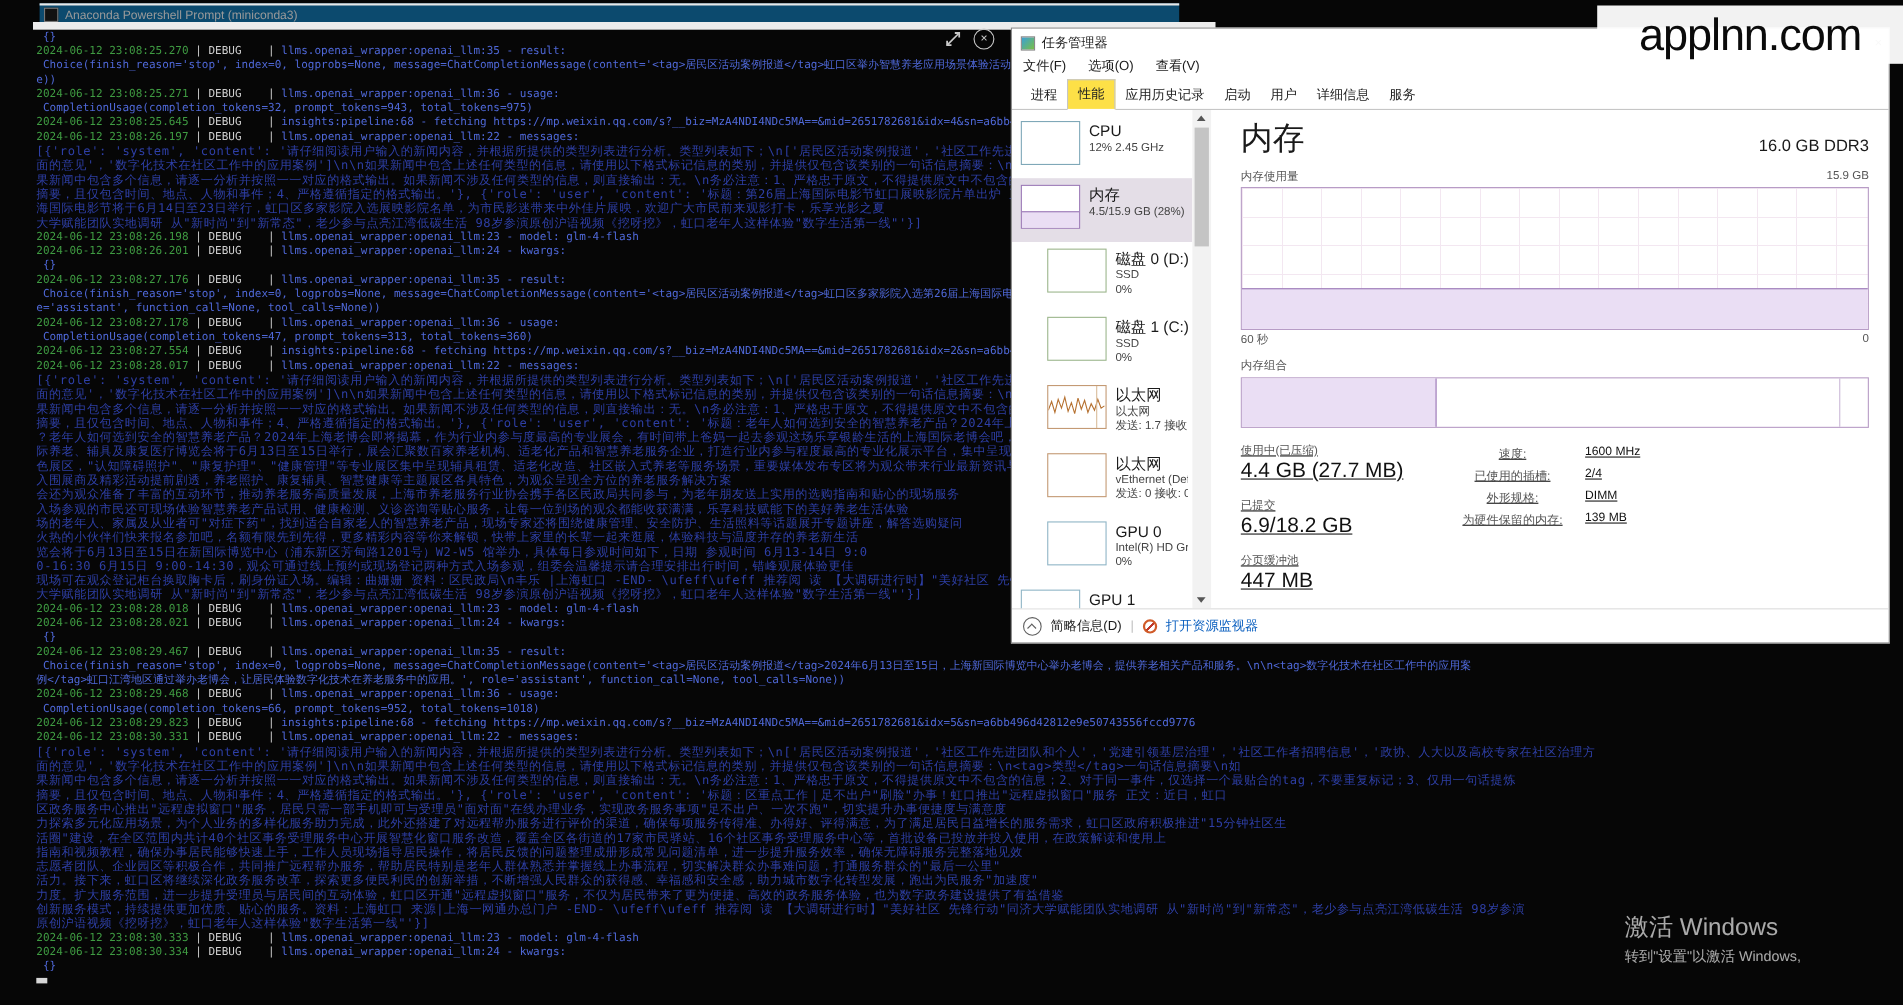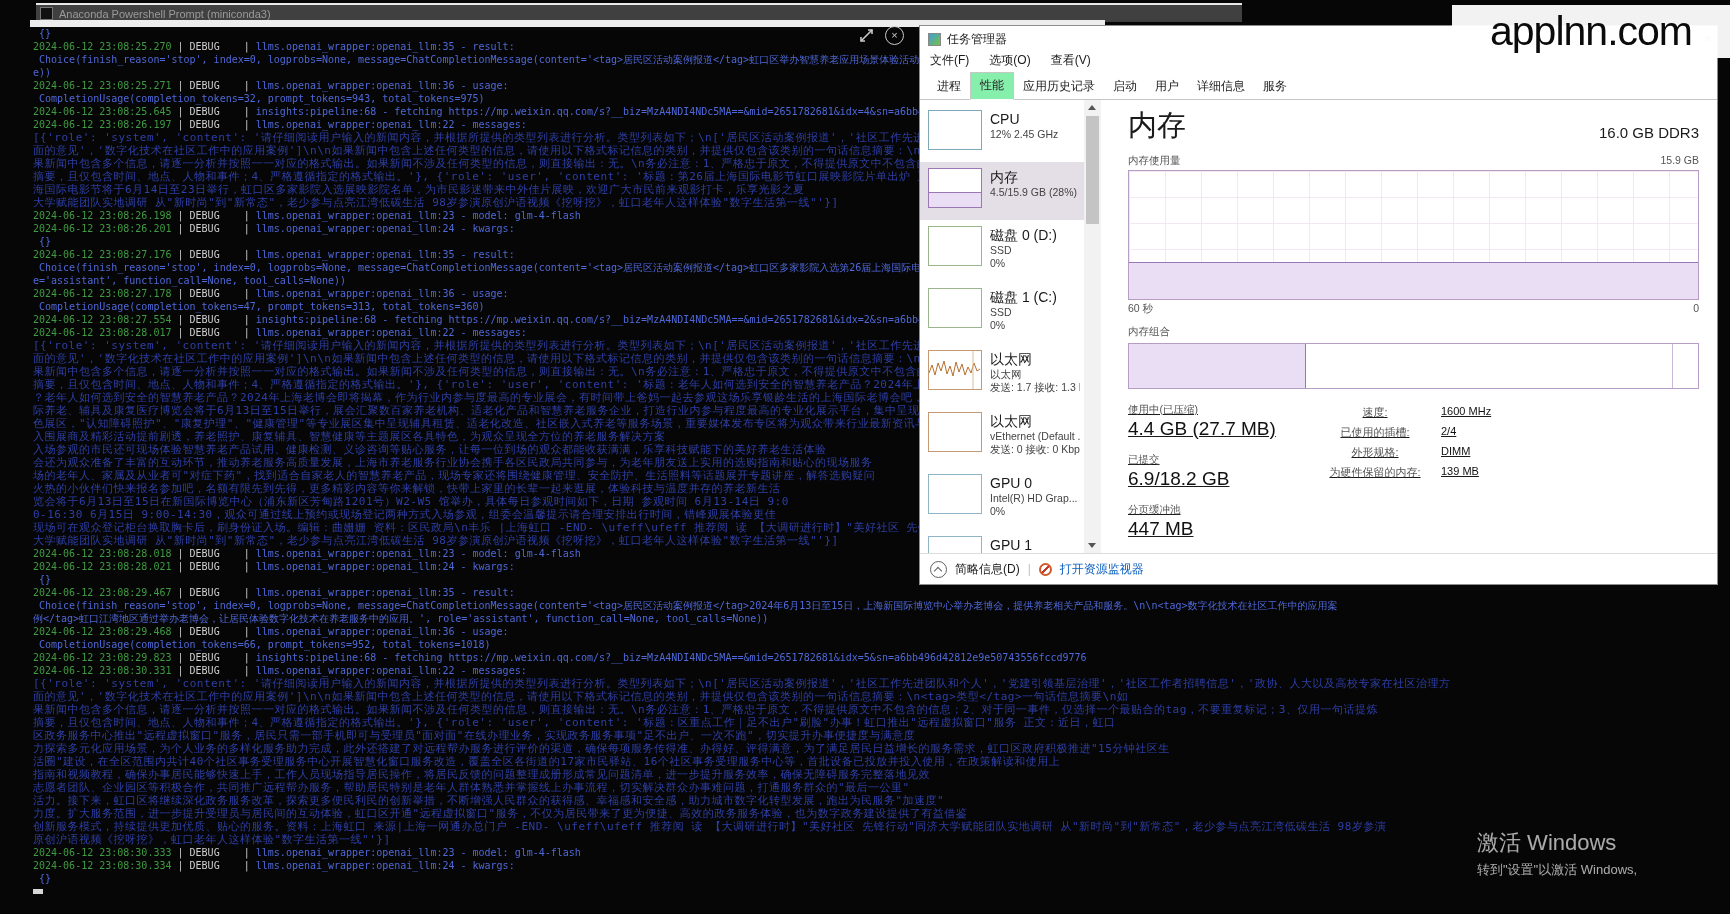--- a/index.html
+++ b/index.html
@@ -1,19 +1,19 @@
 <!DOCTYPE html>
 <html><head>
 <meta charset="utf-8">
 <style>
   html,body{margin:0;padding:0;background:#000;}
   #screen{position:relative;width:1730px;height:914px;background:#060606;overflow:hidden;
           font-family:"Liberation Sans",sans-serif;}
   
-  #term-titlebar{position:absolute;left:36px;top:3px;width:1206px;height:17px;background:#404040;
+  #term-titlebar{position:absolute;left:36px;top:3px;width:1036px;height:17px;background:#0c4a6e;
     border-top:2px solid #e8e8e8;display:flex;align-items:center;color:#9a9a9a;font-size:11px;overflow:hidden;}
   #term-titlebar .appicon{width:11px;height:11px;background:#111;border:1px solid #777;margin:0 6px 0 4px;flex:0 0 auto;}
   #white-strip{position:absolute;left:30px;top:20px;width:1075px;height:7px;background:#ededed;}
   #term-lines{position:absolute;left:33px;top:27px;width:1697px;height:860px;overflow:hidden;
     font-family:"DejaVu Sans Mono",monospace;font-size:10px;line-height:13px;}
   .tl{white-space:pre;height:13px;overflow:hidden;}
   .lt{color:#3f9b42;} .lp{color:#cfcfcf;} .lm{color:#4f68d8;}
   .code{color:#4f68d8;}
   .zh{color:#2e3fa6;font-size:11px;letter-spacing:.5px;}
   #term-cursor{position:absolute;left:33px;top:889px;width:10px;height:5px;background:#d6d6d6;}
@@ -24,26 +24,26 @@
   #taskmgr{position:absolute;left:919px;top:25px;width:799px;height:560px;background:#fff;
     border:1px solid #8c8c8c;box-sizing:border-box;color:#1a1a1a;display:flex;flex-direction:column;}
   .tm-title{height:26px;display:flex;align-items:center;font-size:12px;flex:0 0 auto;position:relative;}
   .tm-title .tmicon{width:13px;height:13px;margin:0 6px 0 8px;background:linear-gradient(135deg,#3aa0d8,#7ac043);
     border:1px solid #888;box-sizing:border-box;}
   .tm-ctrls{position:absolute;right:6px;top:0;height:26px;display:flex;align-items:center;gap:24px;
     color:#7a7a7a;font-size:12px;}
   .tm-menu{height:21px;display:flex;align-items:flex-start;gap:20px;font-size:12px;padding-left:10px;flex:0 0 auto;}
   .tm-tabs{height:26px;display:flex;align-items:flex-end;padding-left:8px;border-bottom:1px solid #c6c6c6;flex:0 0 auto;font-size:12px;}
   .tab{padding:4px 9px 5px;margin-bottom:-1px;color:#222;margin-top:24px;}
-  .tab.active{background:#86efac;border:1px solid #c6c6c6;border-bottom:1px solid #fff;text-align:center;}
+  .tab.active{background:#fde047;border:1px solid #c6c6c6;border-bottom:1px solid #fff;text-align:center;}
   .tm-body{flex:1 1 auto;display:flex;overflow:hidden;}
   
   .tm-side{width:164px;flex:0 0 auto;overflow:hidden;padding-top:4px;}
   .sb-item{height:58px;box-sizing:border-box;display:flex;align-items:flex-start;padding:6px 4px 0 8px;}
-  .sb-item.tall{height:62px;}
+  .sb-item.tall{height:62px;margin-left:24px;}
   .sb-item.sel{background:#e4dee7;}
   .thumb{width:54px;height:40px;background:#fff;border:1px solid #999;box-sizing:border-box;
     margin-right:8px;flex:0 0 auto;position:relative;overflow:hidden;}
   .thumb-fill{position:absolute;left:0;right:0;bottom:0;}
   .thumb svg{position:absolute;inset:0;}
   .sb-text{overflow:hidden;white-space:nowrap;}
   .sb-title{font-size:14px;line-height:18px;}
   .sb-sub{font-size:10.5px;line-height:13px;color:#444;}
   
   .tm-scroll{width:17px;flex:0 0 auto;background:#f2f2f2;position:relative;}
@@ -130,22 +130,22 @@
       <div class="tl"><span class="lt">2024-06-12 23:08:27.554</span><span class="lp"> | DEBUG    | </span><span class="lm">insights:pipeline:68 - fetching https://mp.weixin.qq.com/s?__biz=MzA4NDI4NDc5MA==&amp;mid=2651782681&amp;idx=2&amp;sn=a6bb496d42812e9e50743556fccd9776</span></div>
       <div class="tl"><span class="lt">2024-06-12 23:08:28.017</span><span class="lp"> | DEBUG    | </span><span class="lm">llms.openai_wrapper:openai_llm:22 - messages:</span></div>
       <div class="tl zh">[{'role': 'system', 'content': '请仔细阅读用户输入的新闻内容，并根据所提供的类型列表进行分析。类型列表如下；\n['居民区活动案例报道'，'社区工作先进团队和个人'，'党建引领基层治理'，'社区工作者招聘信息'，'政协、人大以及高校专家在社区治理方</div>
       <div class="tl zh">面的意见'，'数字化技术在社区工作中的应用案例']\n\n如果新闻中包含上述任何类型的信息，请使用以下格式标记信息的类别，并提供仅包含该类别的一句话信息摘要：\n&lt;tag&gt;类型&lt;/tag&gt;一句话信息摘要\n如</div>
       <div class="tl zh">果新闻中包含多个信息，请逐一分析并按照一一对应的格式输出。如果新闻不涉及任何类型的信息，则直接输出：无。\n务必注意：1、严格忠于原文，不得提供原文中不包含的信息；2、对于同一事件，仅选择一个最贴合的tag，不要重复标记；3、仅用一句话提炼</div>
       <div class="tl zh">摘要，且仅包含时间、地点、人物和事件；4、严格遵循指定的格式输出。'}, {'role': 'user', 'content': '标题：老年人如何选到安全的智慧养老产品？2024年上海老博会为您支招 正文：乐享银龄生活</div>
       <div class="tl zh">？老年人如何选到安全的智慧养老产品？2024年上海老博会即将揭幕，作为行业内参与度最高的专业展会，有时间带上爸妈一起去参观这场乐享银龄生活的上海国际老博会吧，上海国</div>
       <div class="tl zh">际养老、辅具及康复医疗博览会将于6月13日至15日举行，展会汇聚数百家养老机构、适老化产品和智慧养老服务企业，打造行业内参与程度最高的专业化展示平台，集中呈现最新成果</div>
       <div class="tl zh">色展区，"认知障碍照护"、"康复护理"、"健康管理"等专业展区集中呈现辅具租赁、适老化改造、社区嵌入式养老等服务场景，重要媒体发布专区将为观众带来行业最新资讯与动态</div>
       <div class="tl zh">入围展商及精彩活动提前剧透，养老照护、康复辅具、智慧健康等主题展区各具特色，为观众呈现全方位的养老服务解决方案</div>
+      <div class="tl zh">会还为观众准备了丰富的互动环节，推动养老服务高质量发展，上海市养老服务行业协会携手各区民政局共同参与，为老年朋友送上实用的选购指南和贴心的现场服务</div>
       <div class="tl zh">入场参观的市民还可现场体验智慧养老产品试用、健康检测、义诊咨询等贴心服务，让每一位到场的观众都能收获满满，乐享科技赋能下的美好养老生活体验</div>
-      <div class="tl zh">会还为观众准备了丰富的互动环节，推动养老服务高质量发展，上海市养老服务行业协会携手各区民政局共同参与，为老年朋友送上实用的选购指南和贴心的现场服务</div>
       <div class="tl zh">场的老年人、家属及从业者可"对症下药"，找到适合自家老人的智慧养老产品，现场专家还将围绕健康管理、安全防护、生活照料等话题展开专题讲座，解答选购疑问</div>
       <div class="tl zh">火热的小伙伴们快来报名参加吧，名额有限先到先得，更多精彩内容等你来解锁，快带上家里的长辈一起来逛展，体验科技与温度并存的养老新生活</div>
       <div class="tl zh">览会将于6月13日至15日在新国际博览中心（浦东新区芳甸路1201号）W2-W5 馆举办，具体每日参观时间如下，日期 参观时间 6月13-14日 9:0</div>
       <div class="tl zh">0-16:30 6月15日 9:00-14:30，观众可通过线上预约或现场登记两种方式入场参观，组委会温馨提示请合理安排出行时间，错峰观展体验更佳</div>
       <div class="tl zh">现场可在观众登记柜台换取胸卡后，刷身份证入场。编辑：曲姗姗 资料：区民政局\n丰乐 |上海虹口 -END- \ufeff\ufeff 推荐阅 读 【大调研进行时】"美好社区 先锋行动"同济</div>
       <div class="tl zh">大学赋能团队实地调研 从"新时尚"到"新常态"，老少参与点亮江湾低碳生活 98岁参演原创沪语视频《挖呀挖》，虹口老年人这样体验"数字生活第一线"'}]</div>
       <div class="tl"><span class="lt">2024-06-12 23:08:28.018</span><span class="lp"> | DEBUG    | </span><span class="lm">llms.openai_wrapper:openai_llm:23 - model: glm-4-flash</span></div>
       <div class="tl"><span class="lt">2024-06-12 23:08:28.021</span><span class="lp"> | DEBUG    | </span><span class="lm">llms.openai_wrapper:openai_llm:24 - kwargs:</span></div>
       <div class="tl code"> {}</div>
       <div class="tl"><span class="lt">2024-06-12 23:08:29.467</span><span class="lp"> | DEBUG    | </span><span class="lm">llms.openai_wrapper:openai_llm:35 - result:</span></div>

